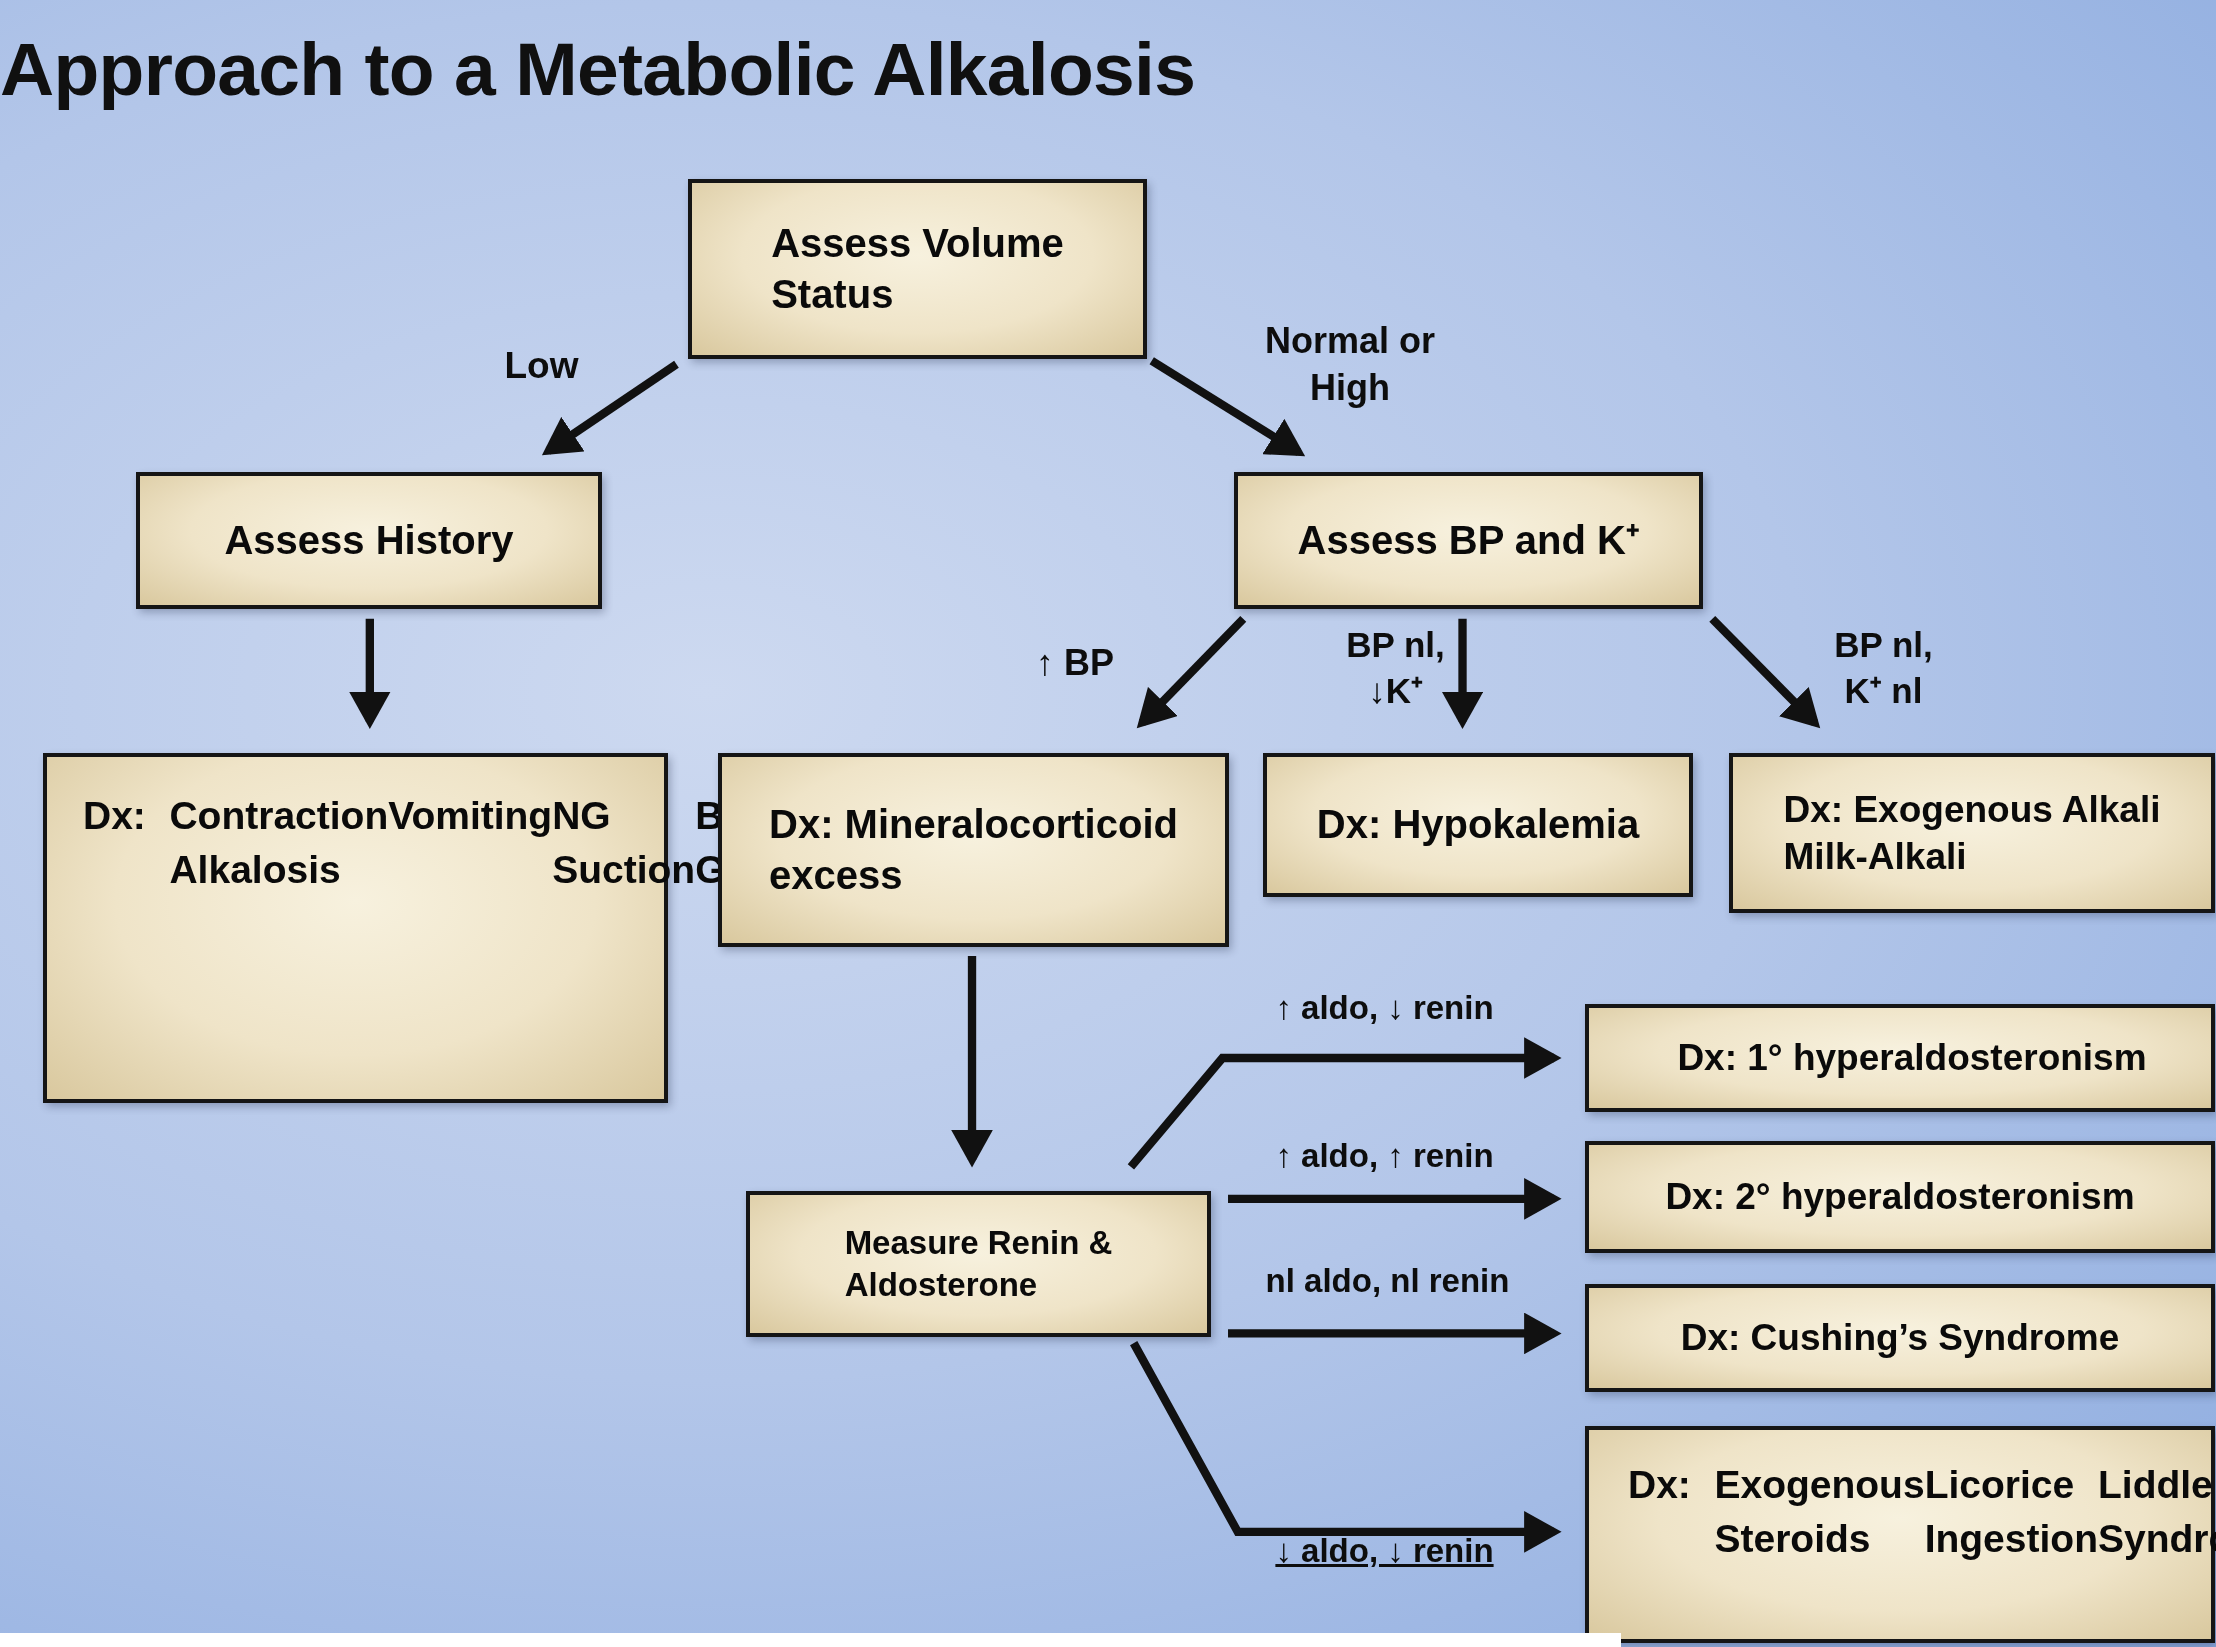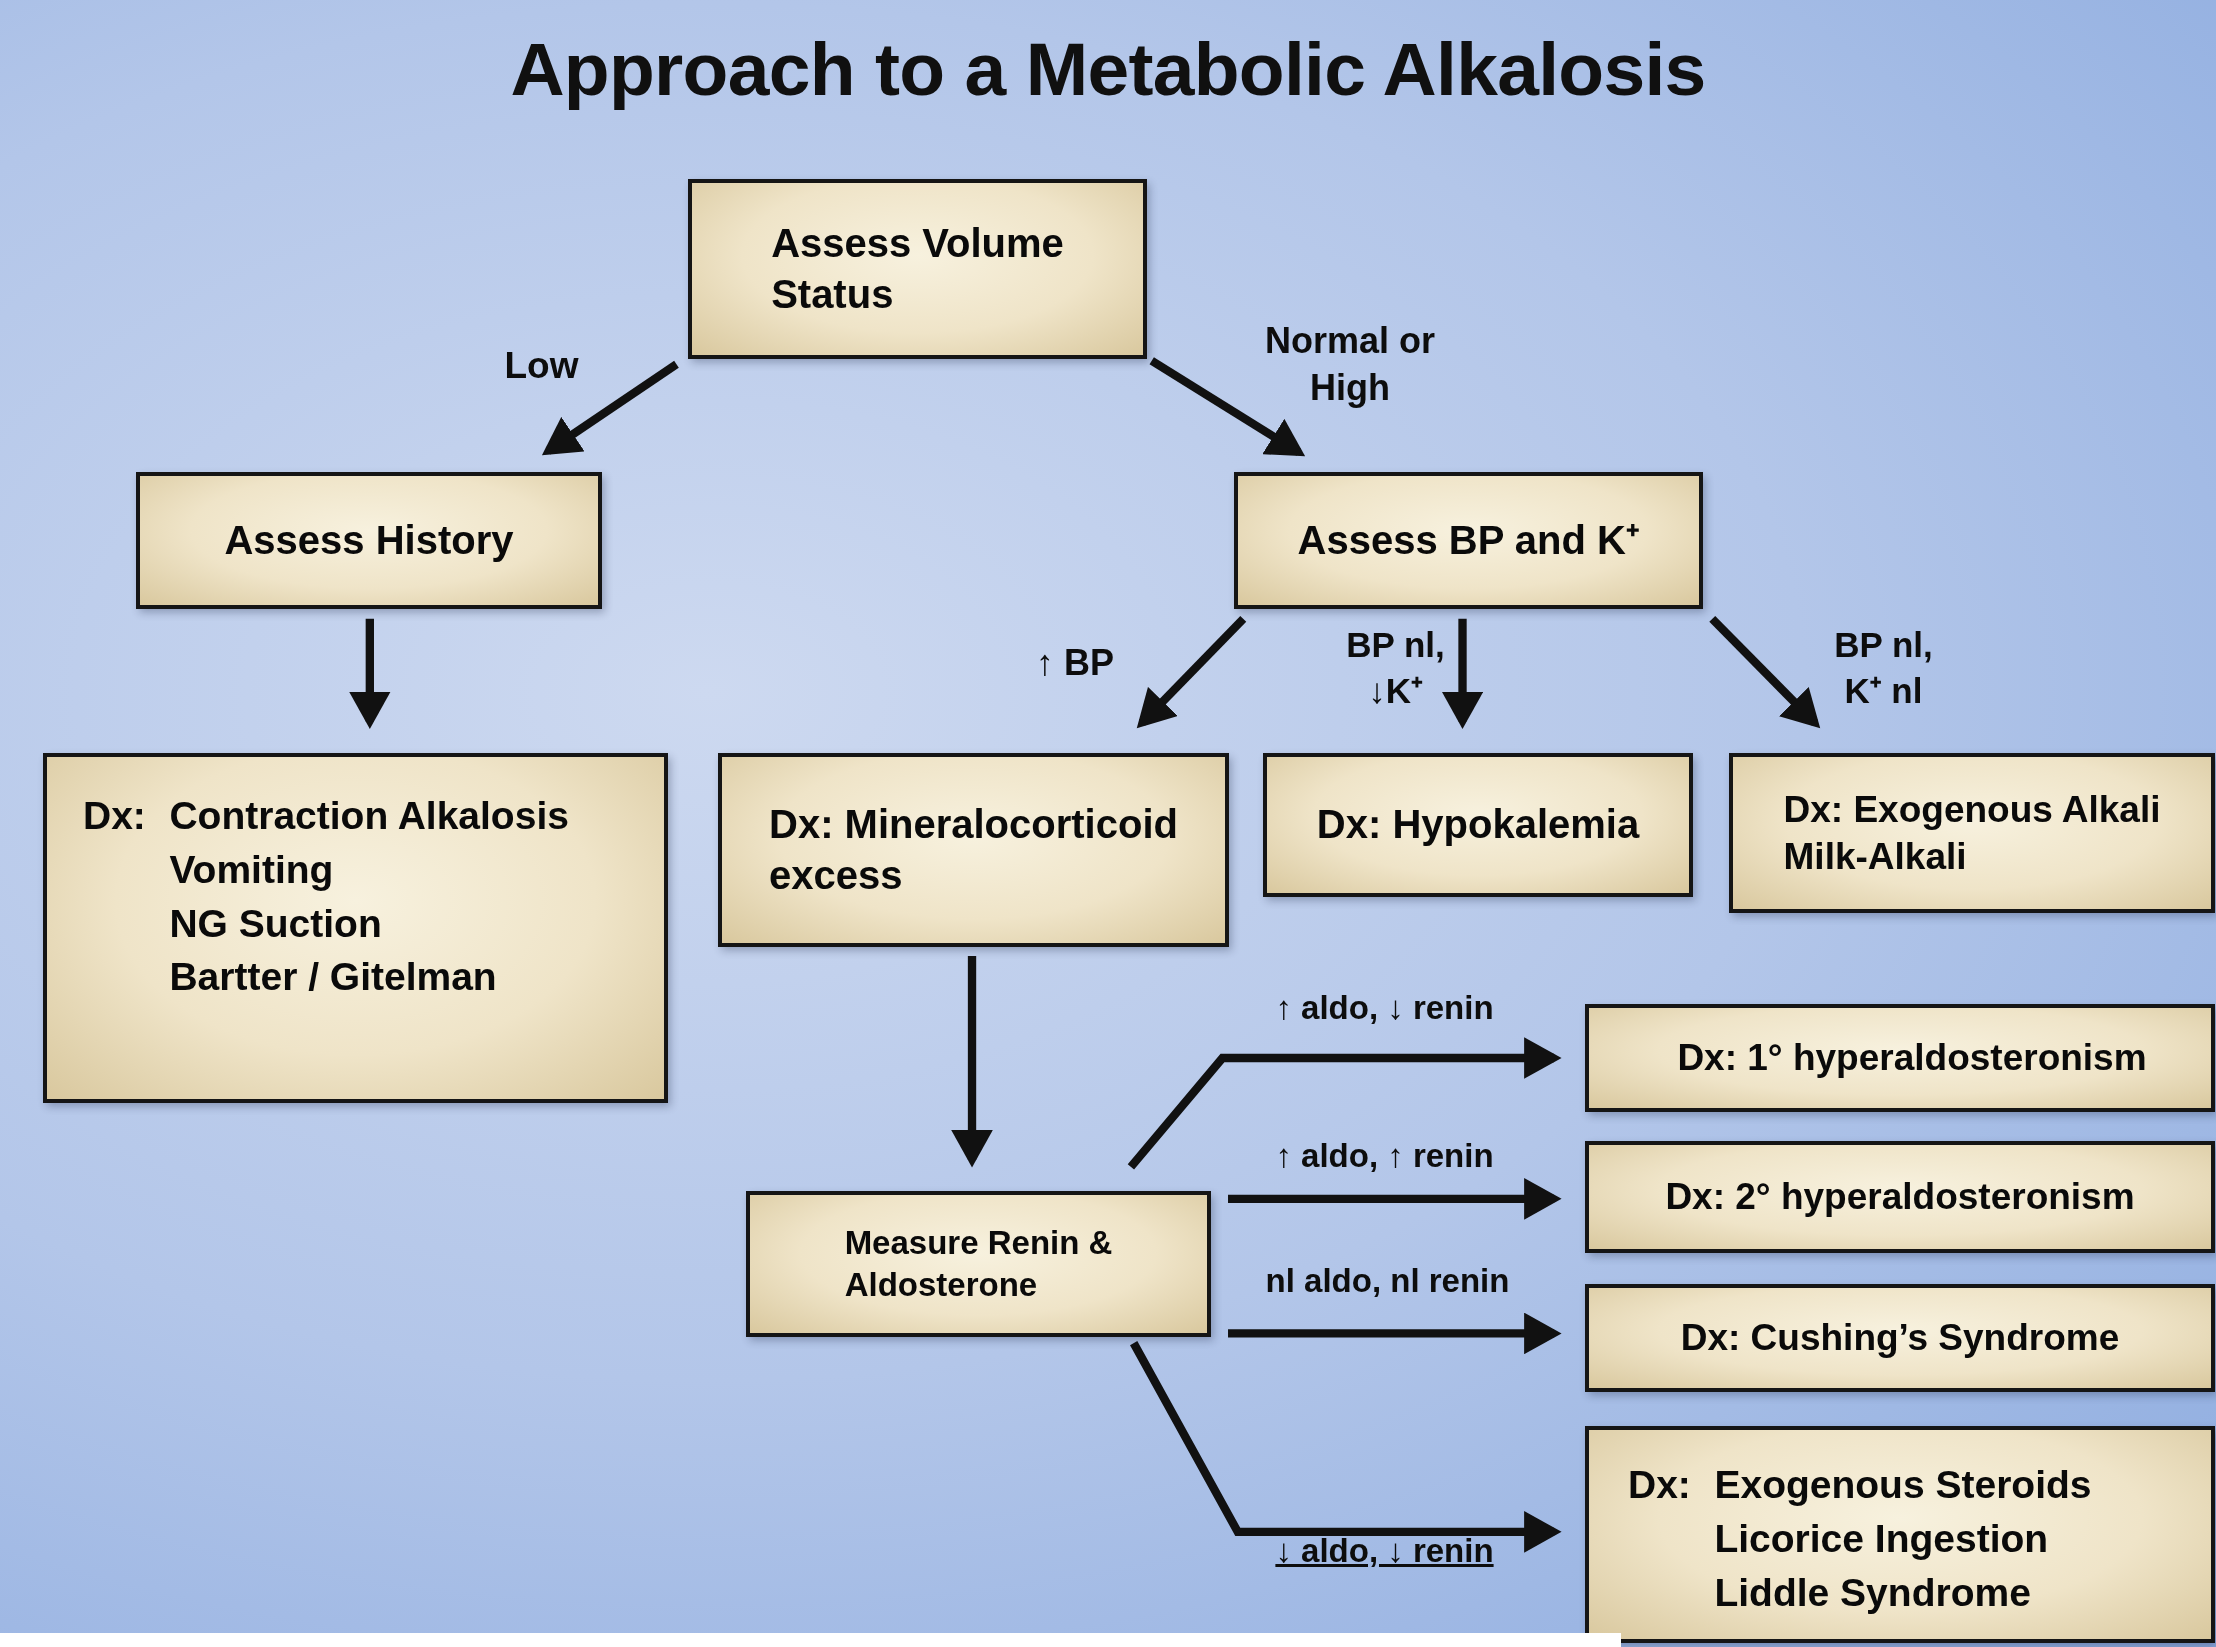--- a/index.html
+++ b/index.html
@@ -7,39 +7,39 @@
     position:relative;
     width:2216px;height:1647px;
     overflow:hidden;
     background:
       radial-gradient(ellipse 130% 110% at 32% 42%, #cdd9f0 0%, #b3c6e9 38%, #8fade0 72%, #7396d3 100%);
     font-family:"Liberation Sans", sans-serif;
     color:#0a0a0a;
   }
   .title{
     position:absolute;left:0;top:26px;width:100%;
-    text-align:center;font-size:75px;font-weight:bold;
+    text-align:left;font-size:75px;font-weight:bold;
     color:#101010;letter-spacing:-0.7px;
   }
   .node{
     position:absolute;box-sizing:border-box;
     background:radial-gradient(ellipse at 50% 42%, #f7f1de 0%, #efe4c8 55%, #d9c89e 100%);
     border:4.2px solid #151515;
     box-shadow:2.8px 3.5px 8.3px rgba(20,30,60,0.30);
     display:flex;align-items:center;justify-content:center;
     text-align:left;font-weight:bold;line-height:1.28;
   }
   .node-text{white-space:pre-line;}
   .f58{font-size:40px;}
   .f54{font-size:37px;}
   .f47{font-size:33px;}
   .dx-list{justify-content:flex-start;align-items:flex-start;text-align:left;}
   .dx-row{display:flex;gap:23.6px;}
   .dx-prefix{font-size:39px;line-height:1.38;}
-  .dx-items{display:flex;flex-direction:column;font-size:39px;line-height:1.38;}
+  .dx-items{display:flex;font-size:39px;line-height:1.38;}
   .edge-label{
     position:absolute;font-size:35px;font-weight:bold;
     text-align:center;white-space:pre-line;color:#0d0d0d;line-height:1.3;
   }
   .arrow-layer{position:absolute;left:0;top:0;width:2216px;height:1647px;}
   .bottom-strip{position:absolute;left:0;top:1633px;width:1621px;height:14px;background:#ffffff;}
 </style>
 </head>
 <body>
 

